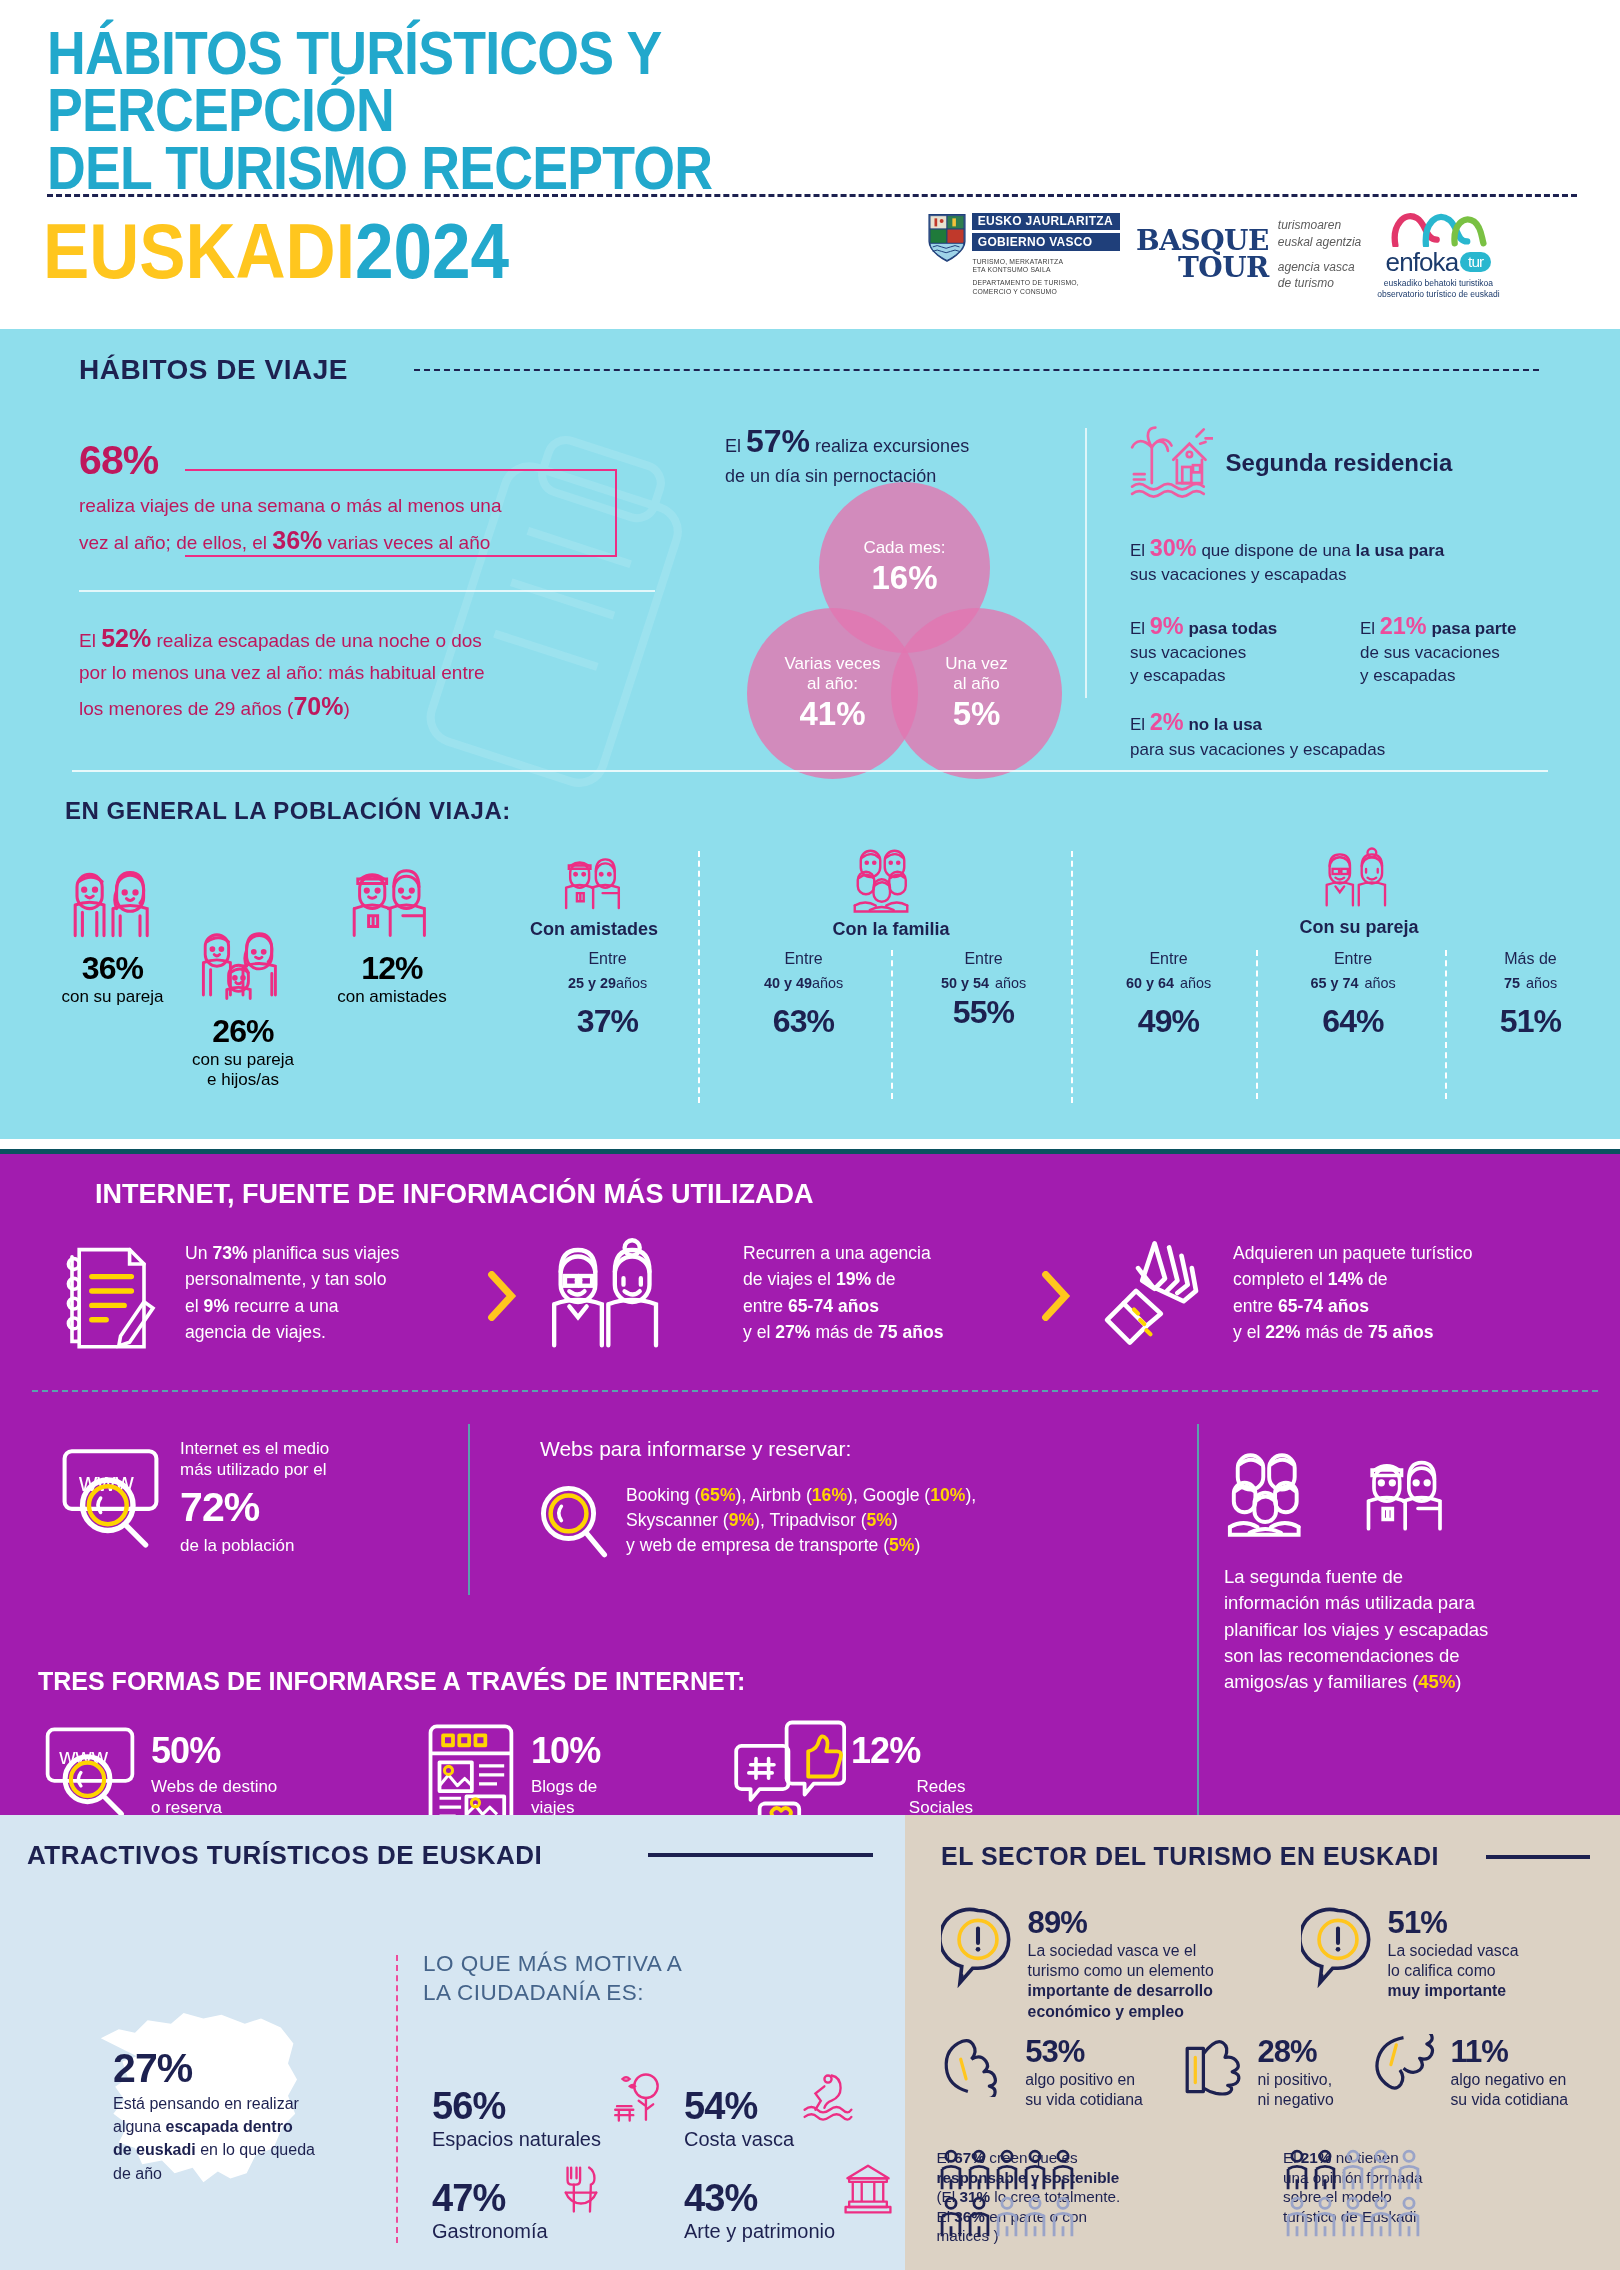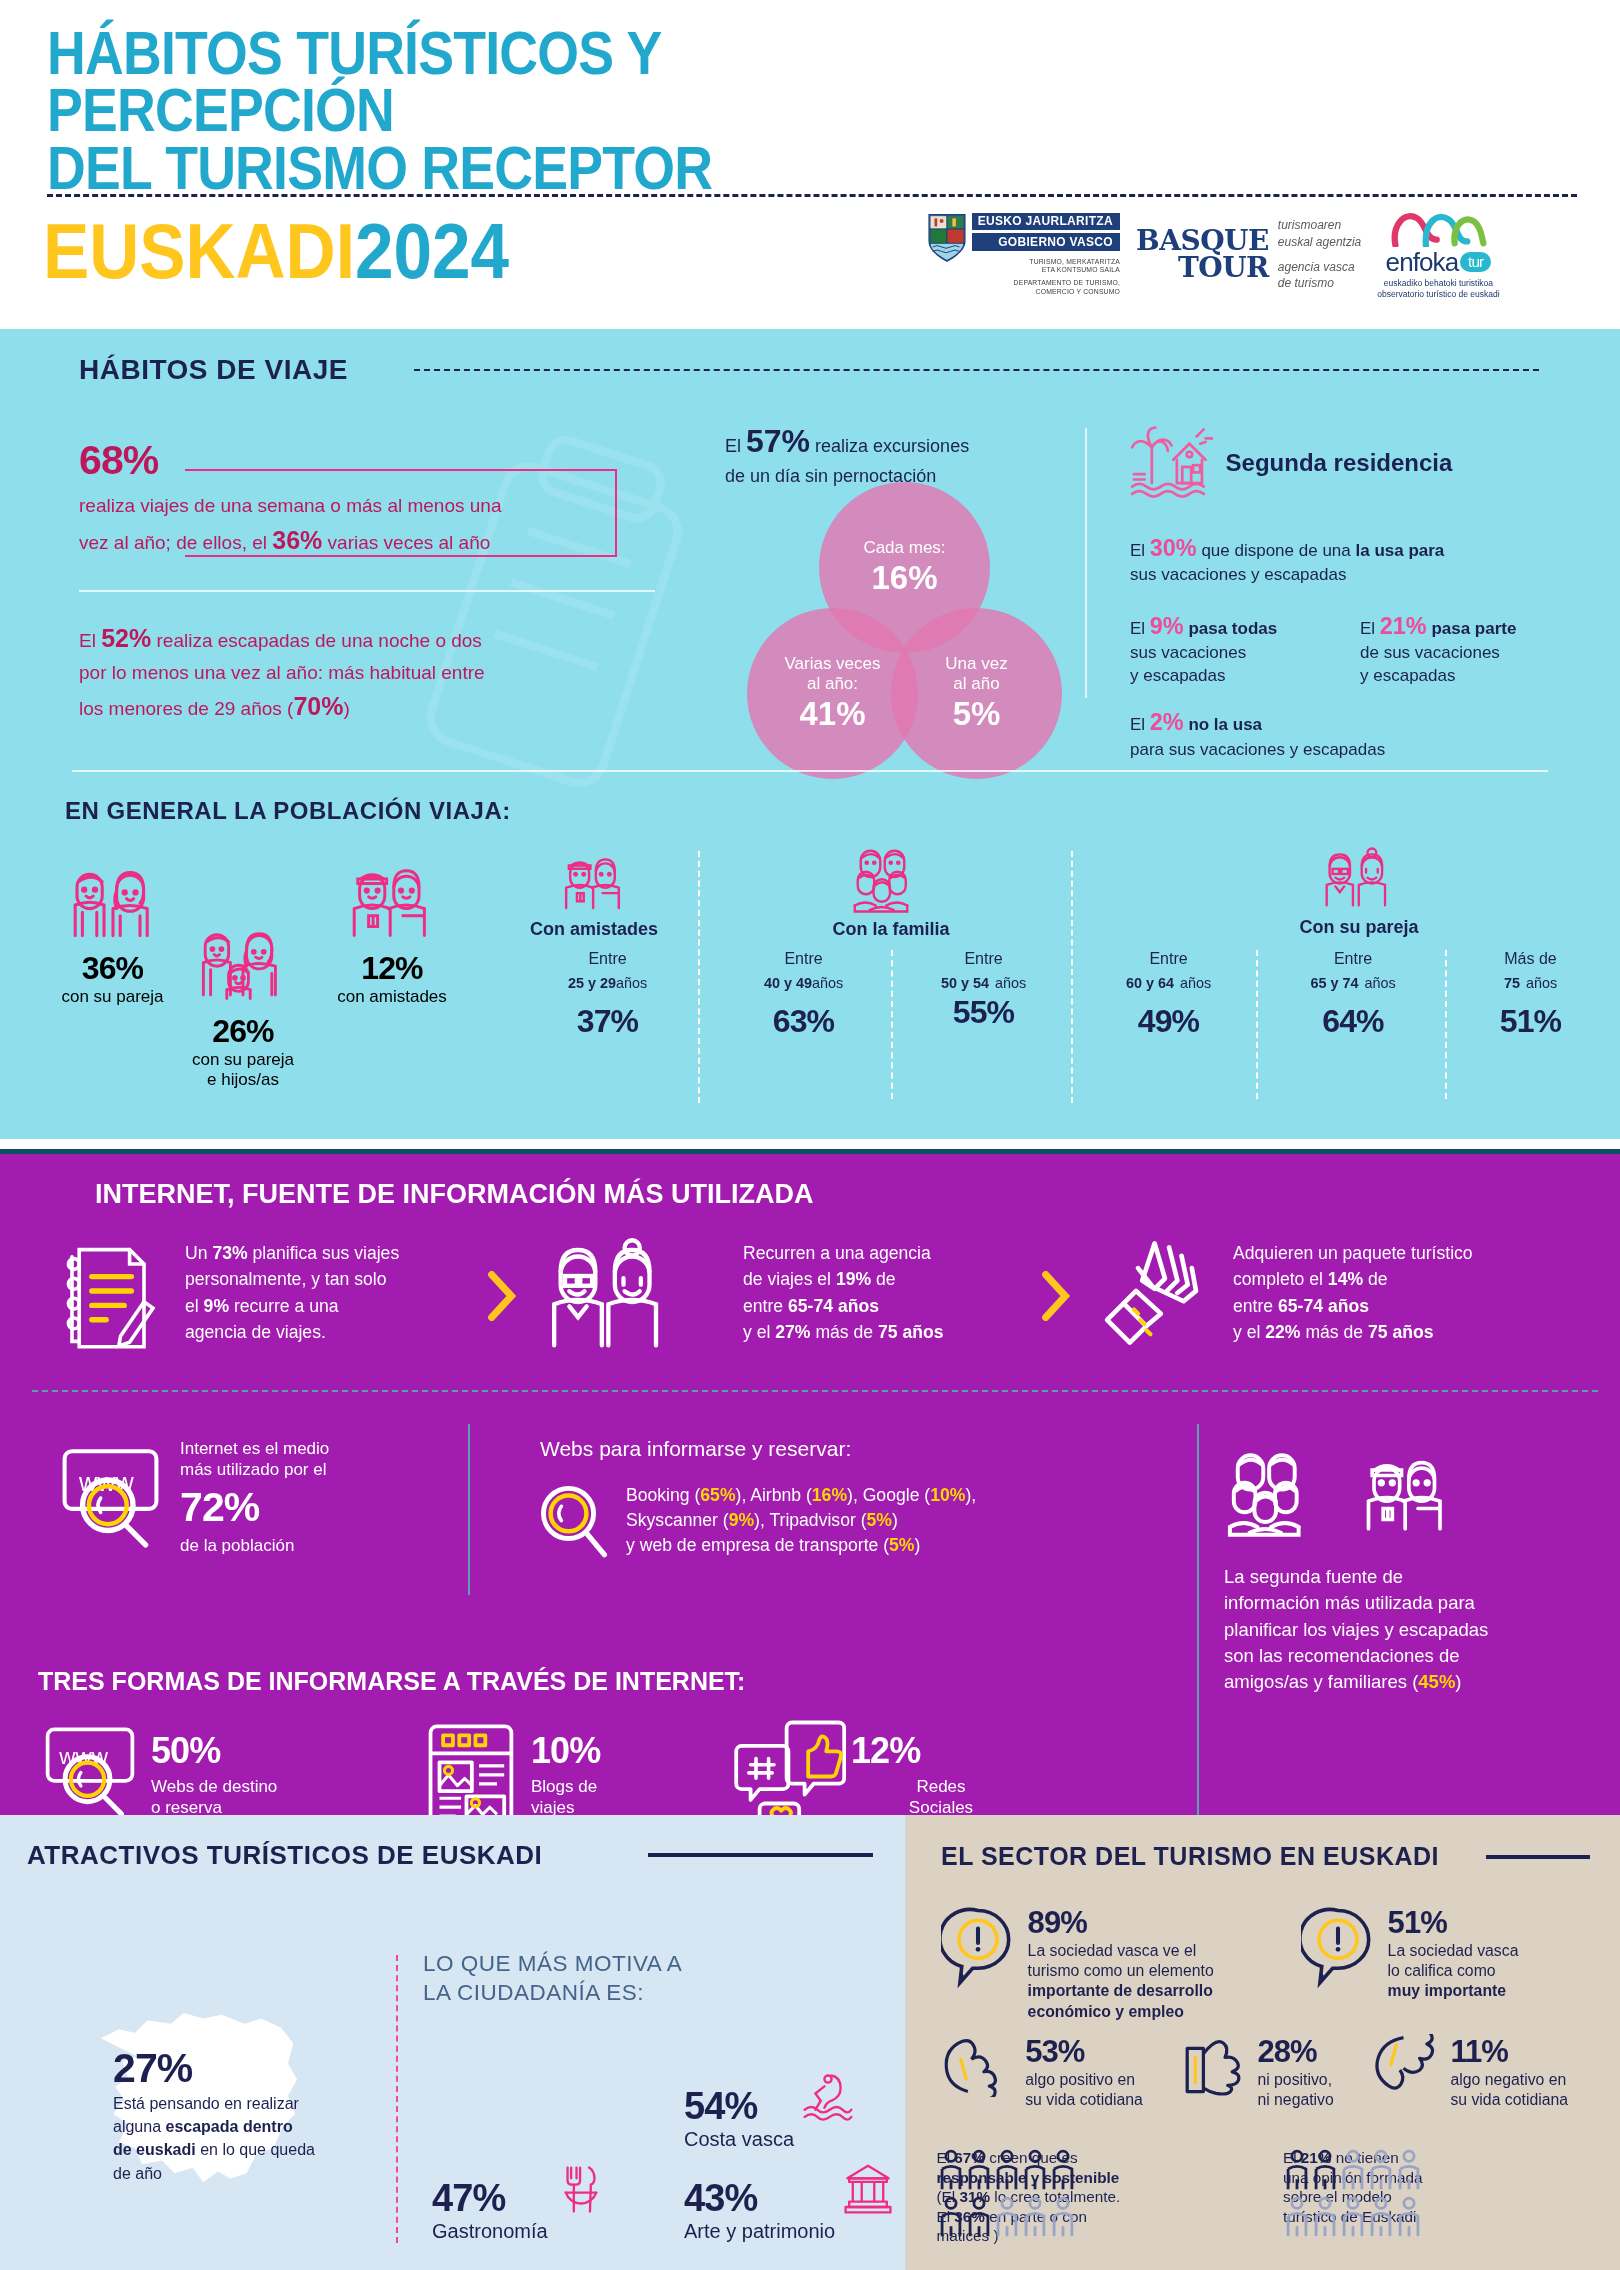--- a/index.html
+++ b/index.html
@@ -24,21 +24,21 @@
   .h-euskadi { position:absolute; left:43px; top:207px; font-size:77px; font-weight:bold;
                transform: scaleX(0.9); transform-origin:left top; }
   .h-euskadi .yel { color:#FFC61E; }
   .h-euskadi .blu { color:#22A8CC; }
 
   
   .logos { position:absolute; left:927px; top:205px; width:666px; height:99px;
            display:flex; align-items:center; gap:16px; }
   .logo-gv { display:flex; align-items:flex-start; gap:5.4px; }
   .shield { width:40px; height:50px; }
-  .gv-text { display:flex; flex-direction:column;text-align:right; }
+  .gv-text { display:flex; flex-direction:column; }
   .gv-bar { background:#1f3f7a; color:#fff; font-size:12px; font-weight:bold;
             letter-spacing:0.3px; padding:1.8px 7.2px 1.8px 5.4px; margin-bottom:1.8px;
             border-bottom:0.9px solid #fff; }
   .gv-small { font-size:6.8px; color:#3b3b3b; line-height:1.25; margin-top:4.5px; letter-spacing:0.2px; }
   .logo-bt { display:flex; align-items:center; gap:9px; }
   .bt-name { font-family:"DejaVu Serif", serif; color:#1f3f7a; font-weight:bold;
              font-size:28px; line-height:0.95; text-align:right; letter-spacing:-0.5px;}
   .bt-sub { font-style:italic; color:#5b5b5b; font-size:12px; line-height:1.4; }
   .logo-ef { display:flex; flex-direction:column; align-items:center; }
   .ef-word { font-size:26px; color:#1b3a6b; letter-spacing:-0.9px; display:flex; align-items:center;}
@@ -729,20 +729,35 @@
       </div>
     </div>
 
     <div class="pinkdash" style="left:396px; top:140px; height:288px;"></div>
 
     <div class="lq">
       <div>LO QUE MÁS MOTIVA A</div>
       <div>LA CIUDADANÍA ES:</div>
     </div>
 
+    <div class="moti" style="left:432px; top:255px; display:flex; align-items:flex-end; gap:7.2px;">
+      <div>
+        <div class="v">56%</div>
+        <div class="l">Espacios naturales</div>
+      </div>
+      <svg width="56" height="56" viewBox="0 0 62 62" style="margin-bottom:25px">
+        <g fill="none" stroke="#ED2E84" stroke-width="2.6" stroke-linecap="round">
+          <circle cx="42" cy="18" r="13"></circle>
+          <path d="M42 31 v24 M42 40 l-8 -6 M42 44 l8 -6"></path>
+          <path d="M8 44 h20 M8 50 h20 M12 44 v12 M24 44 v12 M10 40 h16"></path>
+          <path d="M16 10 q4 -4 8 0 q-4 4 -8 0Z"></path>
+          <path d="M24 18 q3 -3 6 0 q-3 3 -6 0Z"></path>
+        </g>
+      </svg>
+    </div>
 
     <div class="moti" style="left:684px; top:255px; display:flex; align-items:flex-end; gap:7.2px;">
       <div>
         <div class="v">54%</div>
         <div class="l">Costa vasca</div>
       </div>
       <svg width="54" height="56" viewBox="0 0 60 62" style="margin-bottom:25px">
         <g fill="none" stroke="#ED2E84" stroke-width="2.6" stroke-linecap="round">
           <path d="M34 6 q10 2 10 14 q0 10 -10 14 q-6 2 -8 8"></path>
           <circle cx="30" cy="10" r="4"></circle>

